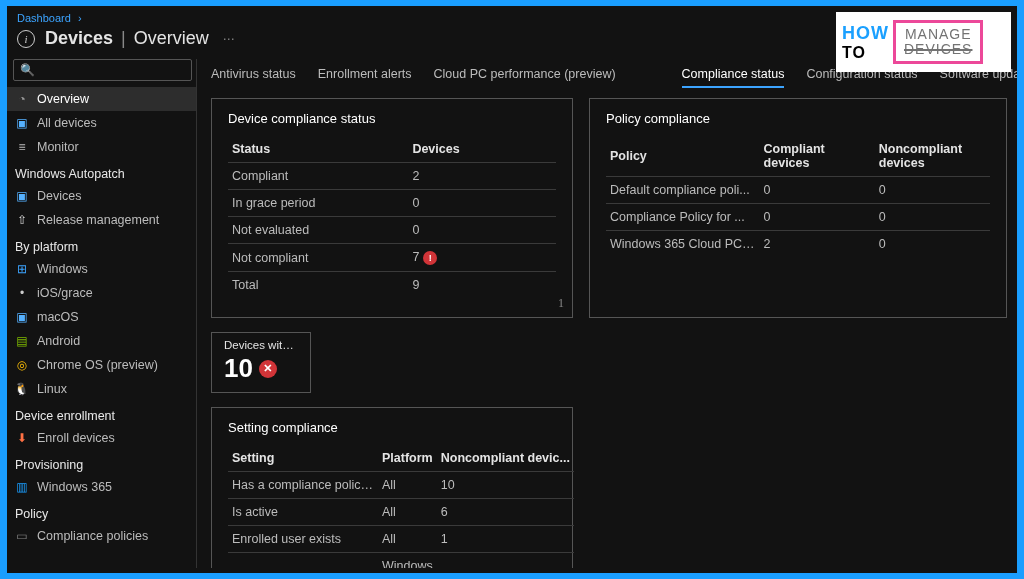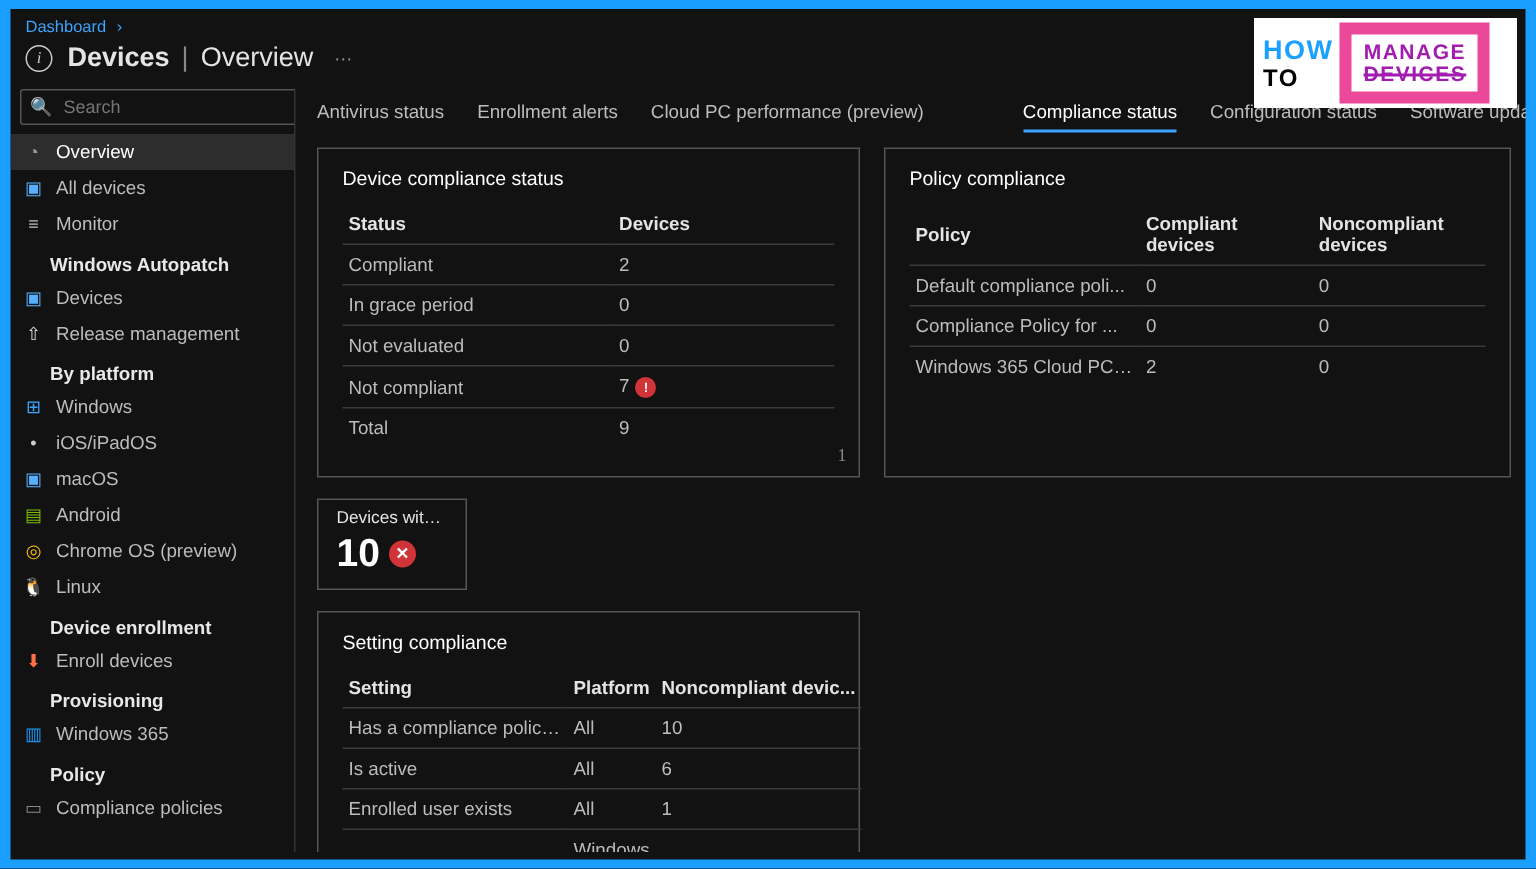--- a/index.html
+++ b/index.html
@@ -37,23 +37,23 @@
     width:175px; height:60px;
     background:#fff;
     padding:4px 6px;
     display:flex; align-items:center; gap:4px;
     z-index:50;
   }
   .logo-left { font-family:Arial; }
   .logo-left .how{ color:#1aa0ff; font-weight:700; font-size:18px; letter-spacing:1px;}
   .logo-left .to{ color:#000; font-weight:900; font-size:16px; letter-spacing:1px;}
   .logo-right {
-    border:8px solid #ec4899; padding:4px 8px; text-align:center;
-    font-weight:700; font-size:14px; letter-spacing:1px; line-height:1.1;
-    color:#a21caf;
+    border:3px solid #ec4899; padding:4px 8px; text-align:center;
+    font-weight:400; font-size:14px; letter-spacing:1px; line-height:1.1;
+    color:#737373;
   }
   .logo-right .bottom{
     text-decoration-line: line-through;
     text-decoration-thickness:2px;
   }
 
   .breadcrumb {
     padding:6px 0 0 10px; font-size:11px;
   }
   .breadcrumb a{ color:var(--link); text-decoration:none;}
@@ -101,21 +101,21 @@
     font-size:12.5px;
   }
   .nav-item.selected{
     background:#2d2d2d; color:#fff;
   }
   .nav-item .icon{
     width:14px;height:14px;display:inline-flex;align-items:center;justify-content:center;
     font-size:12px;
   }
   .nav-group{
-    padding:8px 8px 3px 8px; font-weight:700; font-size:12.5px; color:#e8e8e8;margin-left:18px;
+    padding:8px 8px 3px 8px; font-weight:400; font-size:12.5px; color:#e8e8e8;
   }
 
   .content{
     flex:1; overflow:auto; padding:0 10px 10px 14px;
     scrollbar-width:thin;
   }
   .tab-row{
     display:flex; gap:22px; padding:8px 0 10px 0; flex-wrap:nowrap;
     color:var(--text-dim);
   }
@@ -221,21 +221,20 @@
     </span>
     <span class="dots">⋯</span>
   </div>
 
   <div class="body">
 
     <div class="sidebar">
       <div class="search-row">
         <div class="search">
           <span>🔍</span>
-          <input type="text" placeholder="Search" style="">
         </div>
 
       </div>
 
       <div id="nav-top">
           <div class="nav-item selected">
             <span class="icon ic-clock">◔</span>
             <span>Overview</span>
           </div>
           <div class="nav-item">
@@ -259,21 +258,21 @@
           </div>
         </div>
       <div class="nav-group">By platform</div>
       <div id="nav-platform">
           <div class="nav-item">
             <span class="icon ic-win">⊞</span>
             <span>Windows</span>
           </div>
           <div class="nav-item">
             <span class="icon ic-ios">•</span>
-            <span>iOS/iPadOS</span>
+            <span>iOS/grace</span>
           </div>
           <div class="nav-item">
             <span class="icon ic-mac">▣</span>
             <span>macOS</span>
           </div>
           <div class="nav-item">
             <span class="icon ic-and">▤</span>
             <span>Android</span>
           </div>
           <div class="nav-item">

